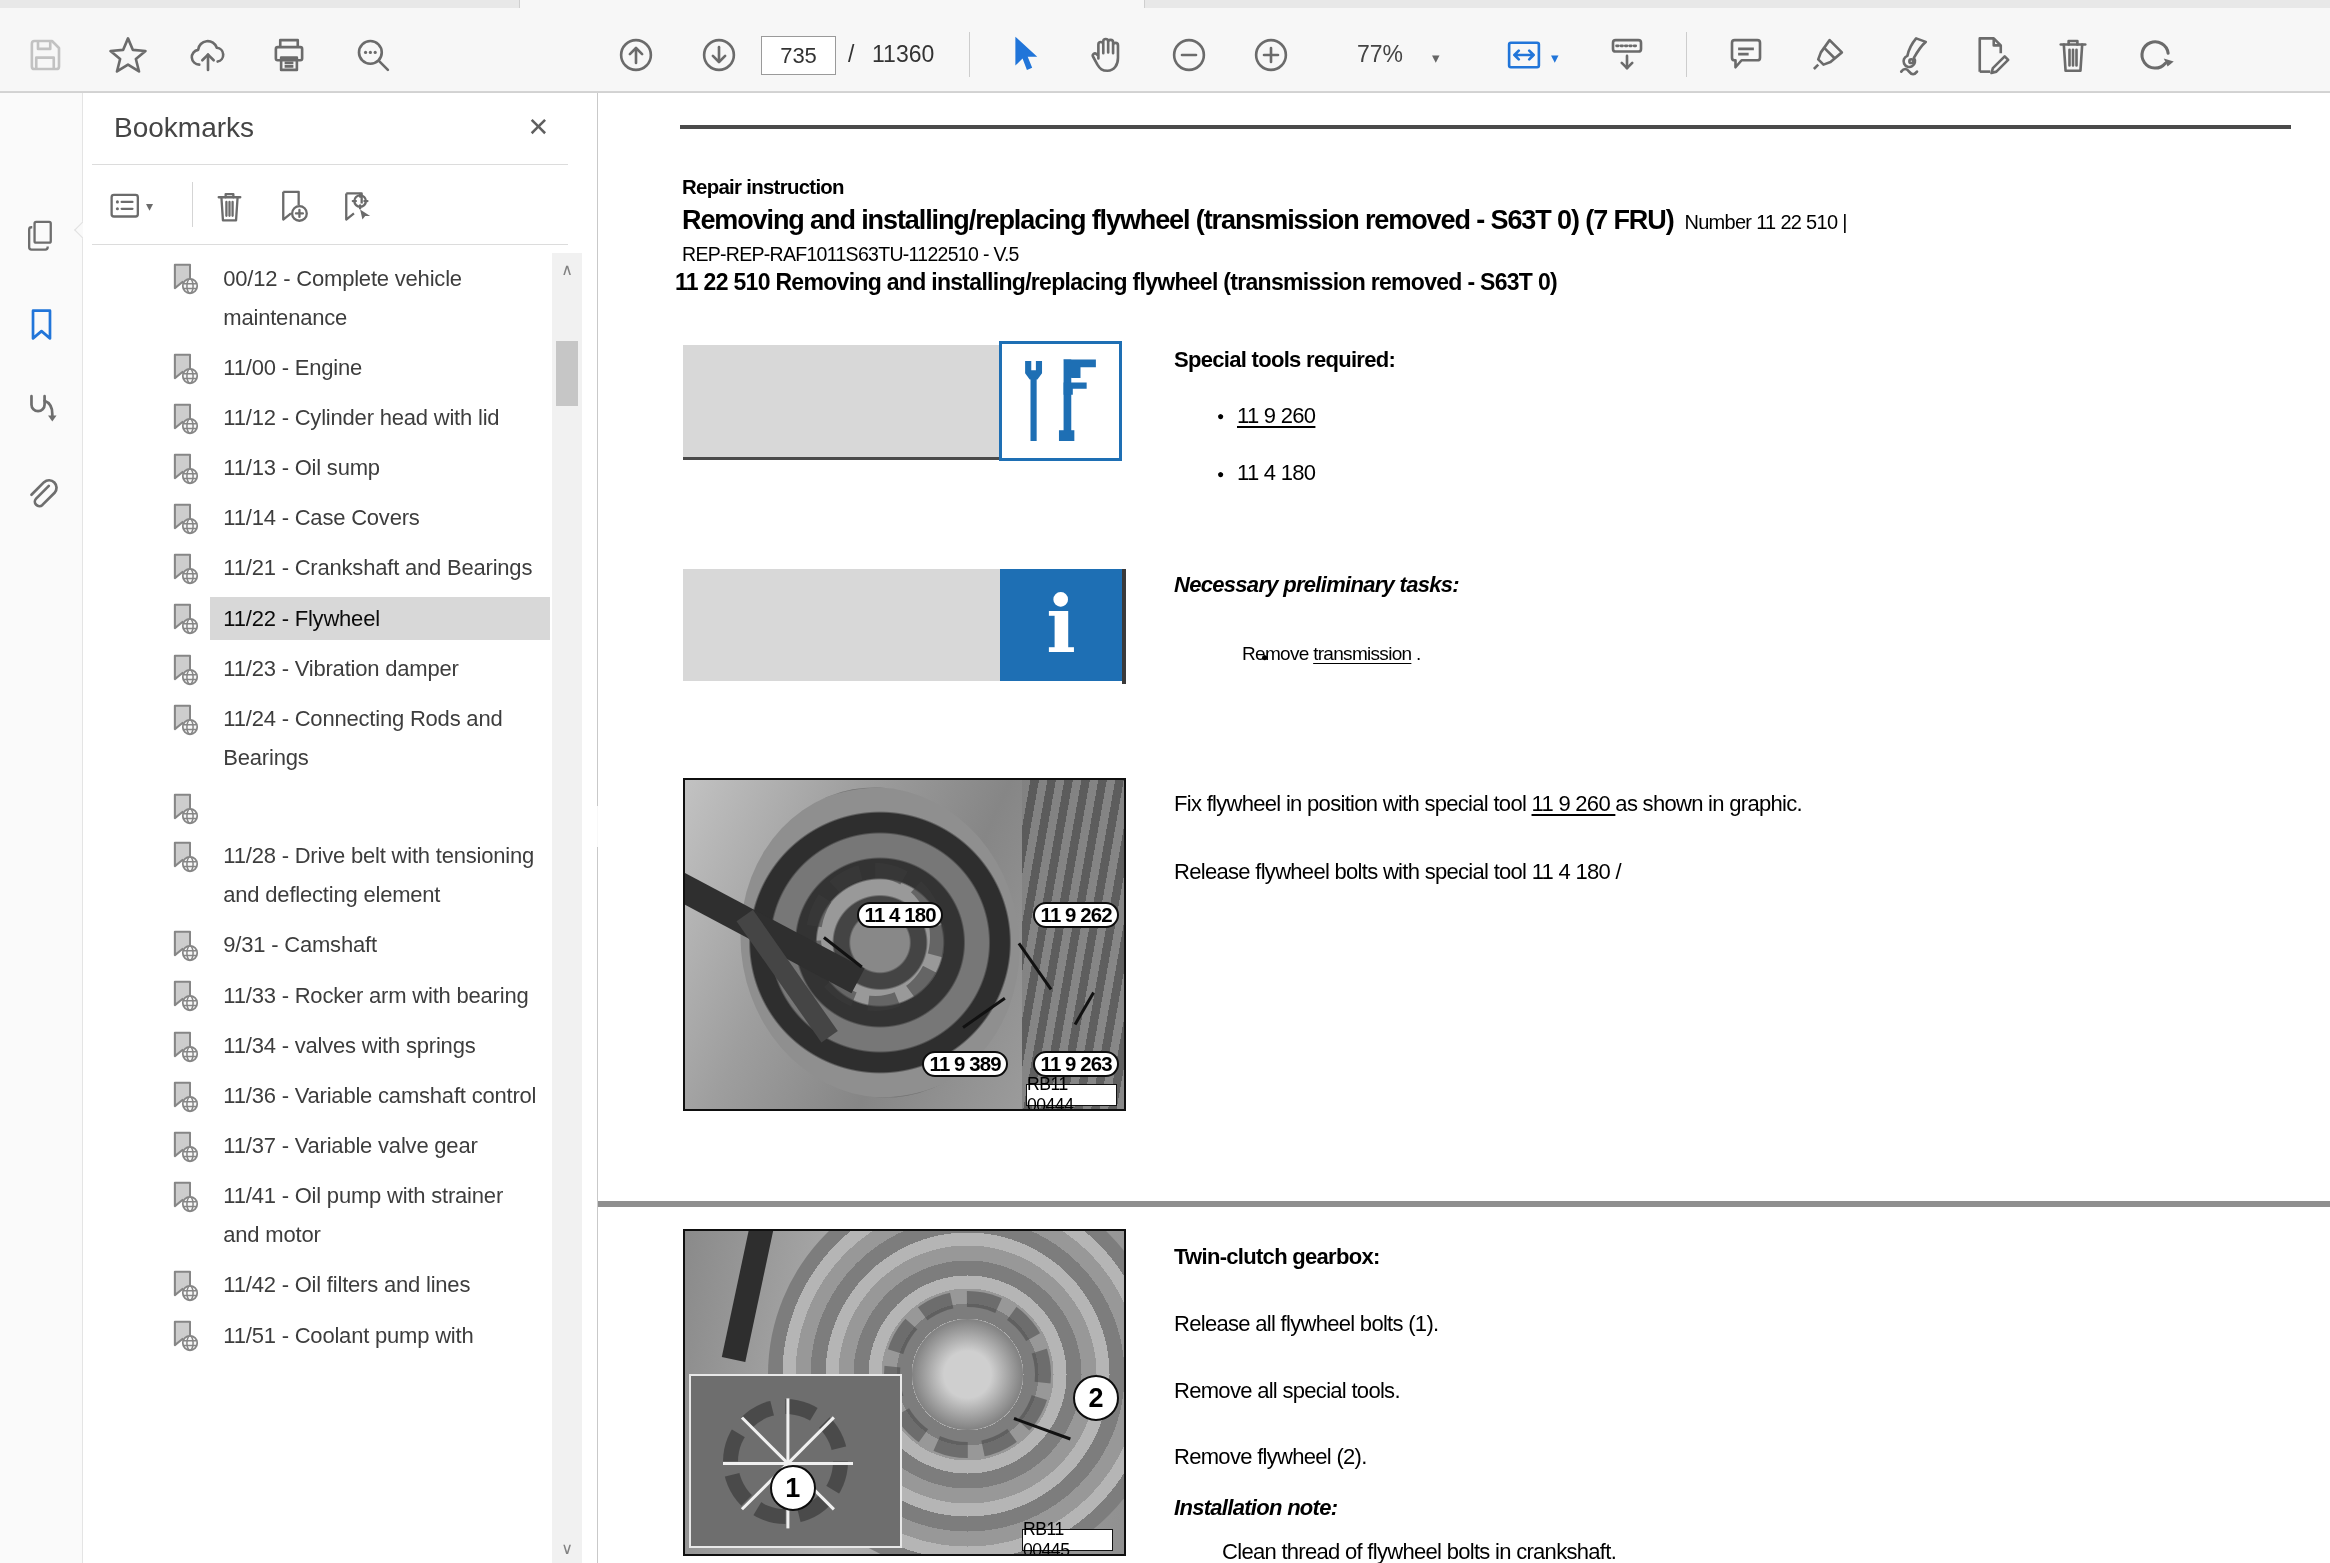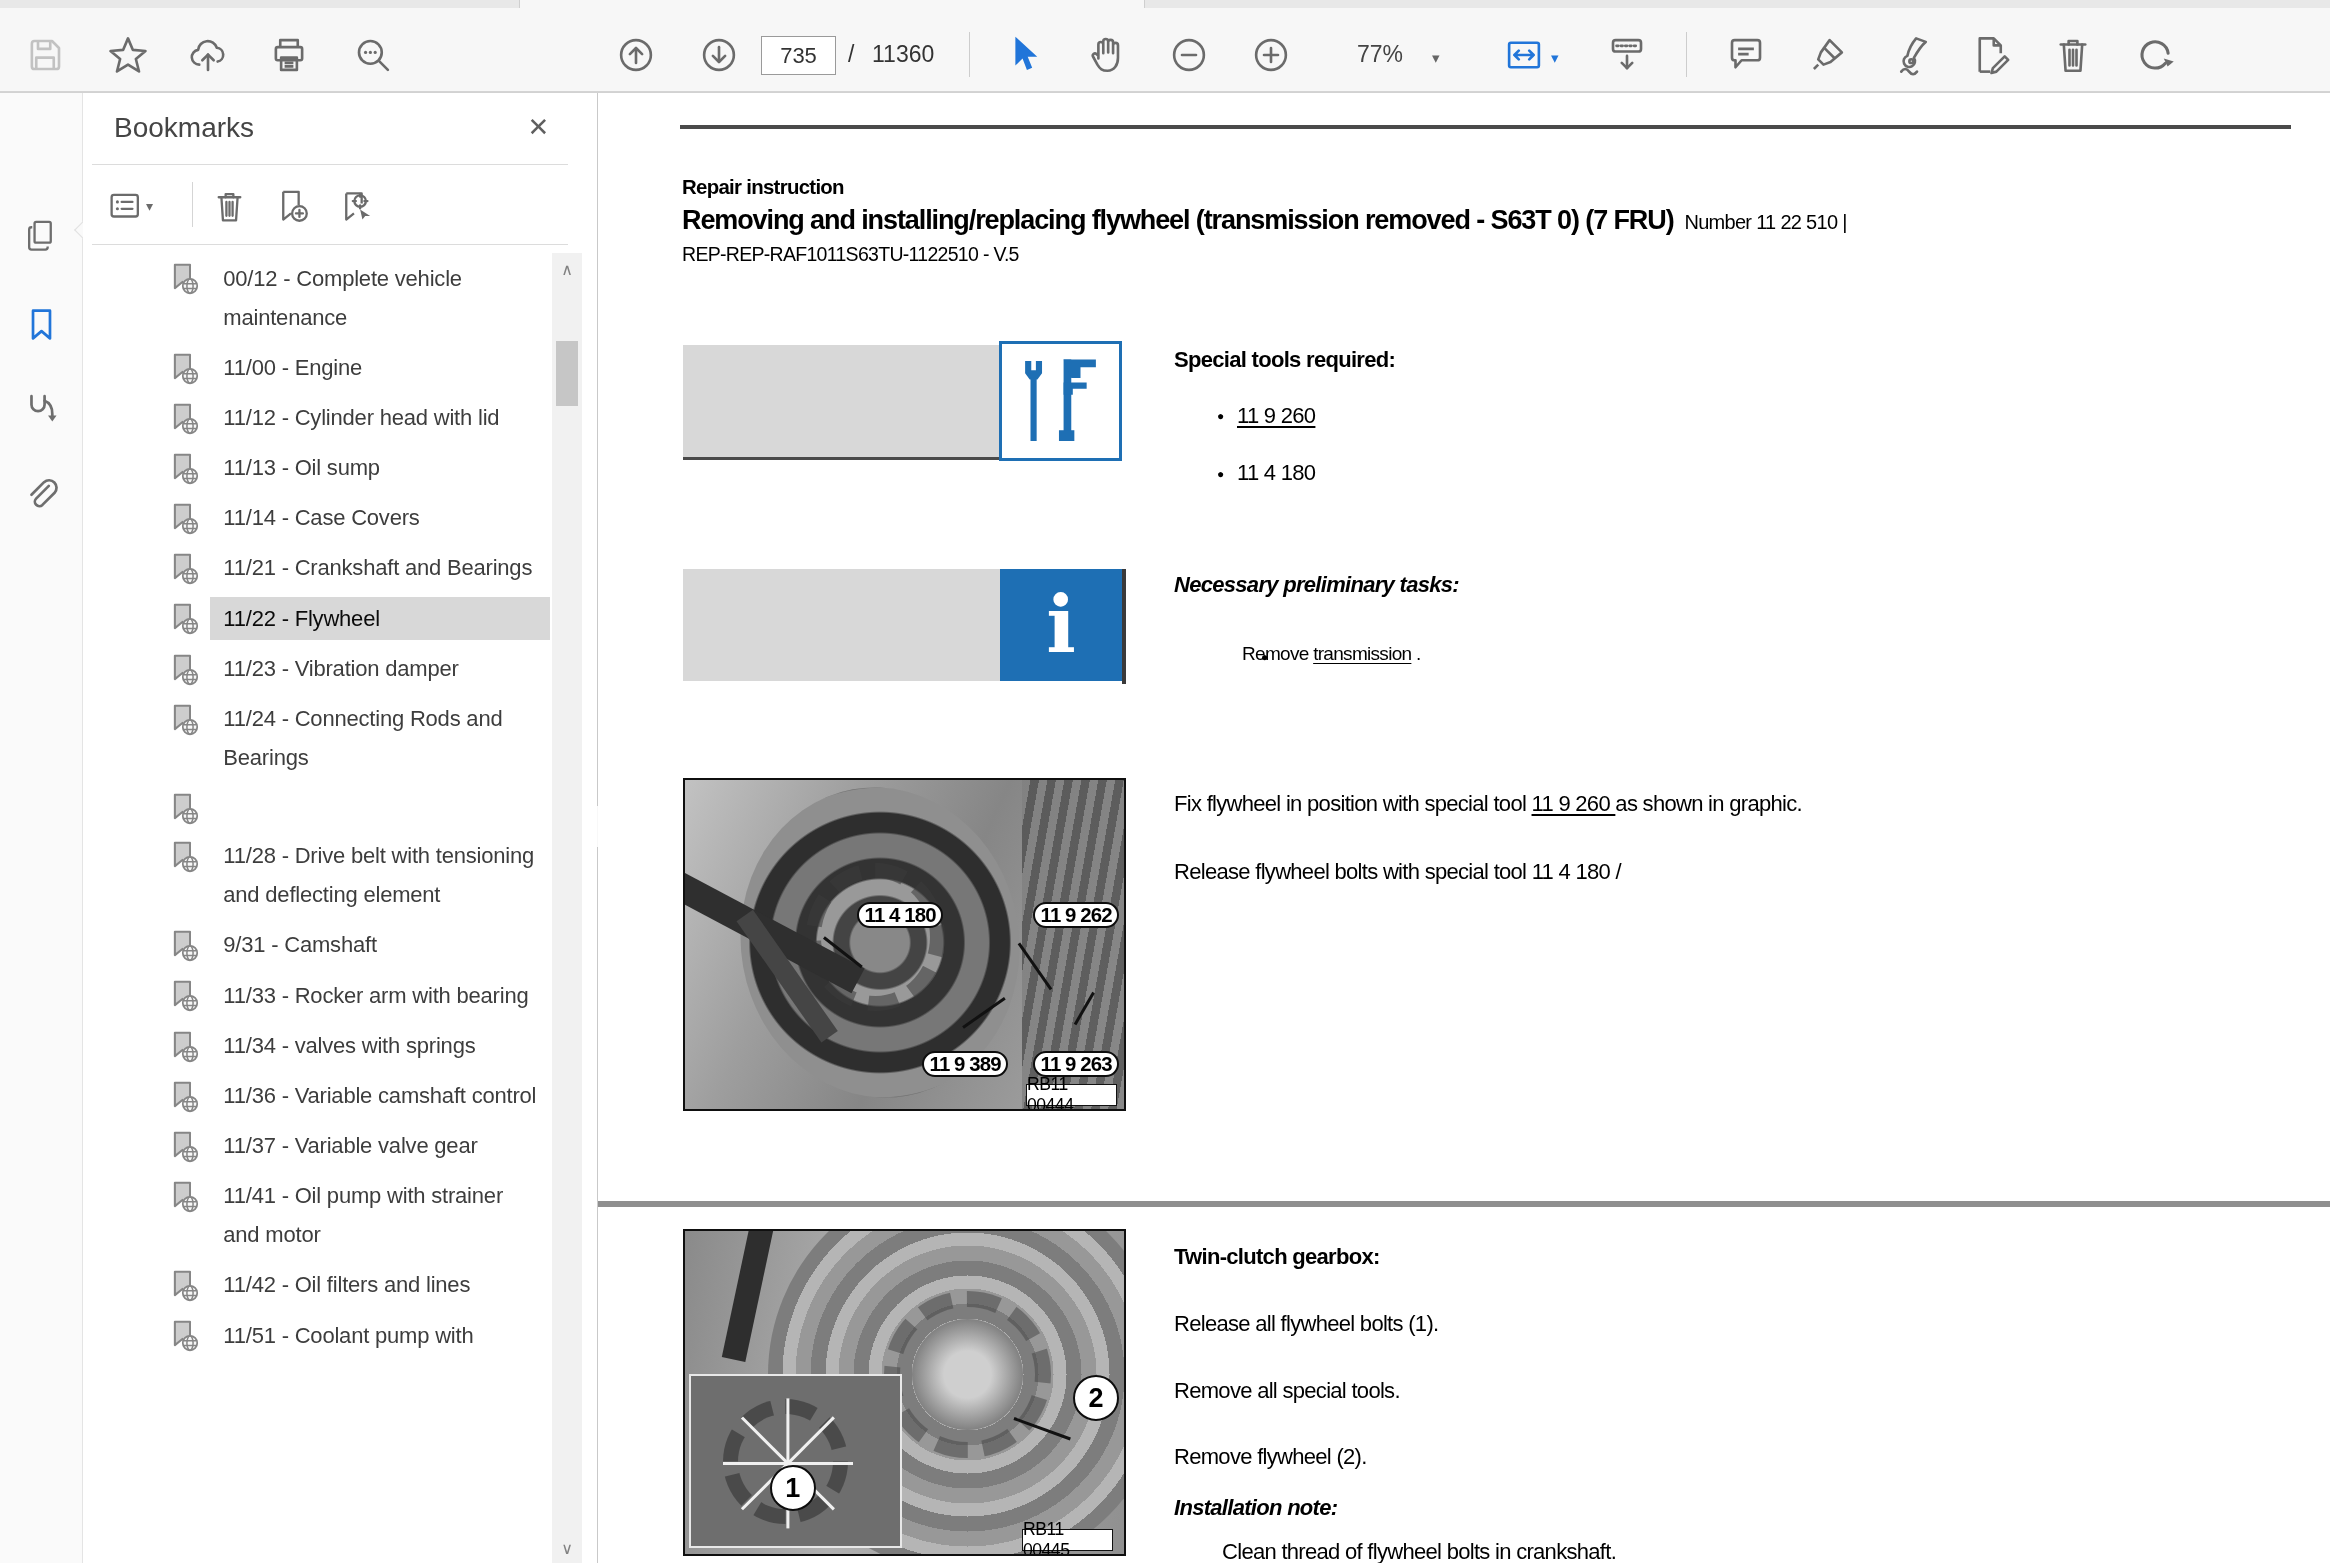--- a/index.html
+++ b/index.html
@@ -577,20 +577,21 @@
     <div class="page" style="top:1114px;height:357px"></div>
 
     <div id="top-rule"></div>
 
     <div class="doctext b" style="left:84px;top:83px;font-size:20.4px">Repair instruction</div>
     <div class="doctext" style="left:84px;top:112px;width:1577px">
       <span class="b" style="font-size:27px;letter-spacing:-1.1px">Removing and installing/replacing flywheel (transmission removed - S63T 0) (7 FRU)</span>
       <span style="font-size:20px;margin-left:7.4px">Number 11 22 510 |</span>
     </div>
     <div class="doctext" style="left:84px;top:150px;font-size:19.5px">REP-REP-RAF1011S63TU-1122510 - V.5</div>
+    <div class="doctext b" style="left:77px;top:176px;font-size:23px">11 22 510 Removing and installing/replacing flywheel (transmission removed - S63T 0)</div>
 
     <div class="imgblock" style="top:252px">
       <div id="tools-bluebox">
           <svg style="width:93px;height:96px" viewBox="0 0 100 104" width="93" height="96">
             <use href="#ic-bmw-tools"></use>
           </svg>
         </div>
     </div>
     <div class="doctext b" style="left:576px;top:254px;font-size:22px">Special tools required:</div>
     <span class="bullet-dot" style="left:619px;top:316px">●</span>

